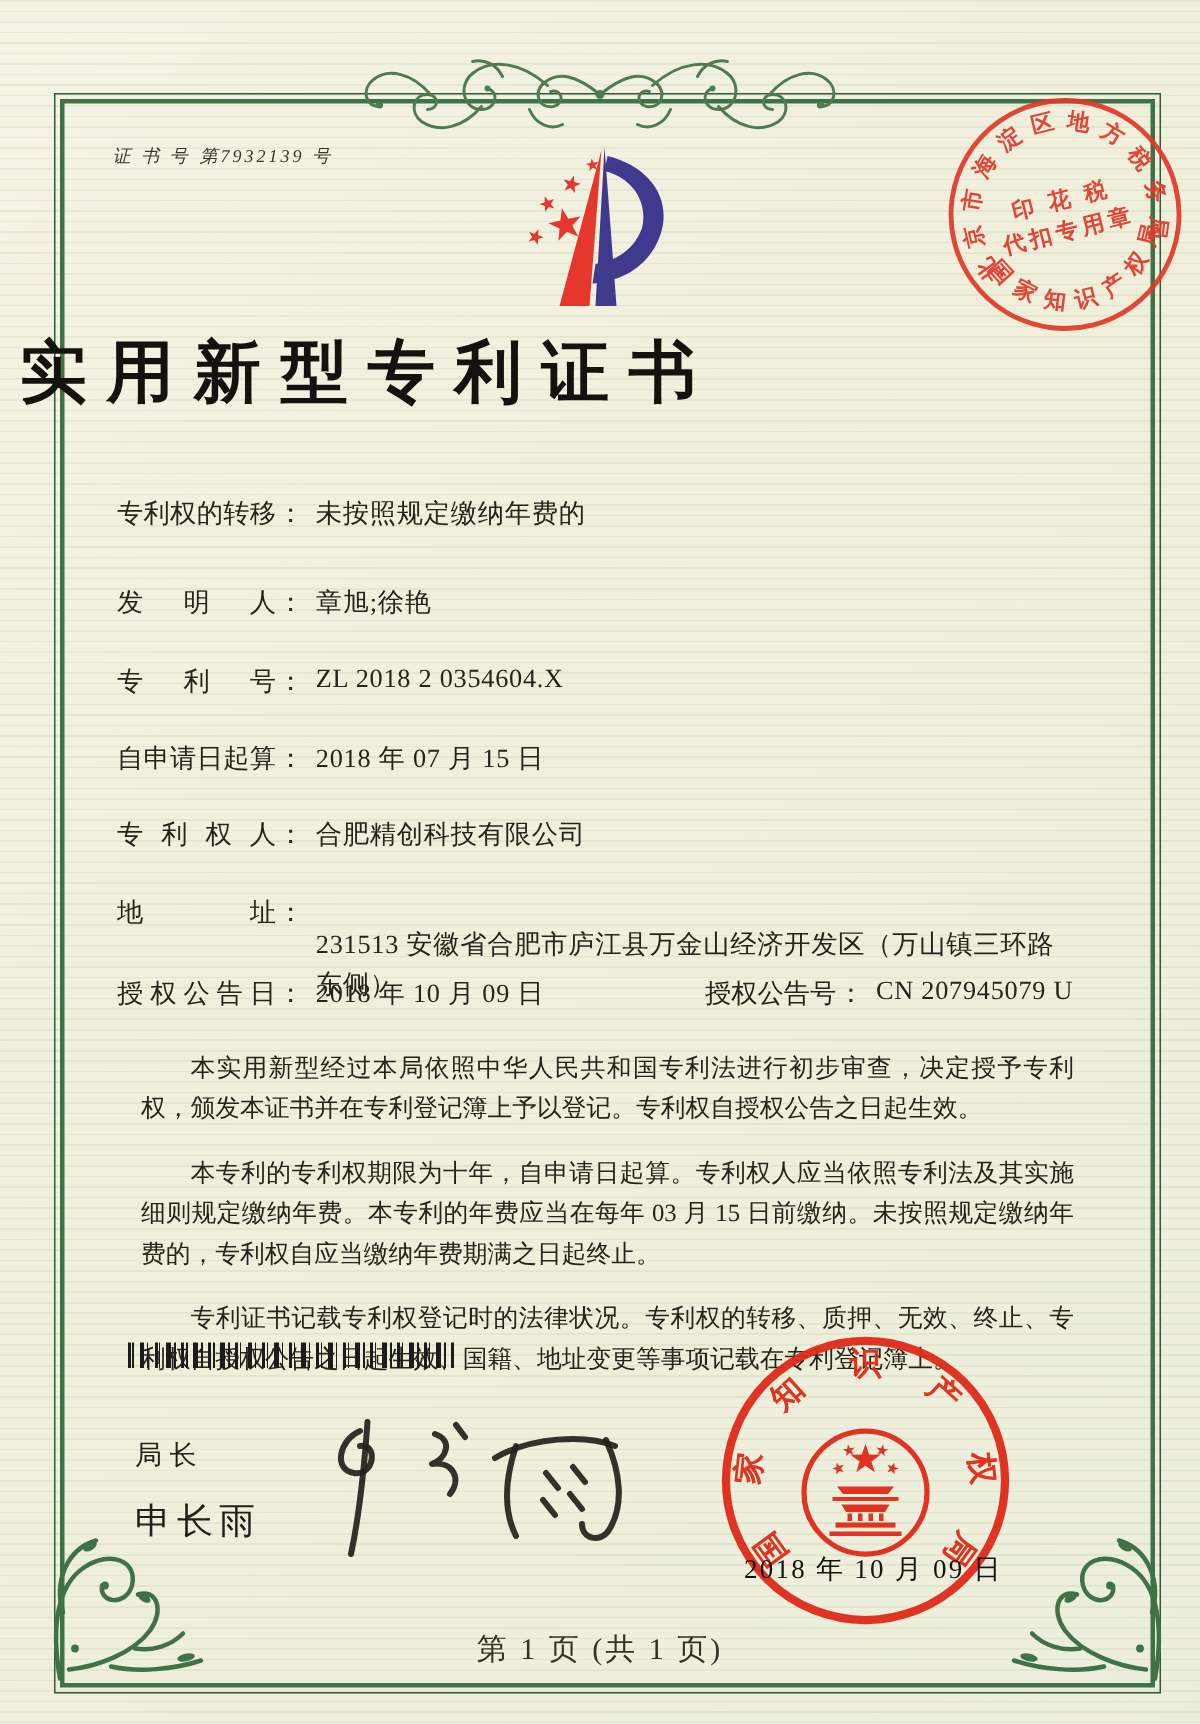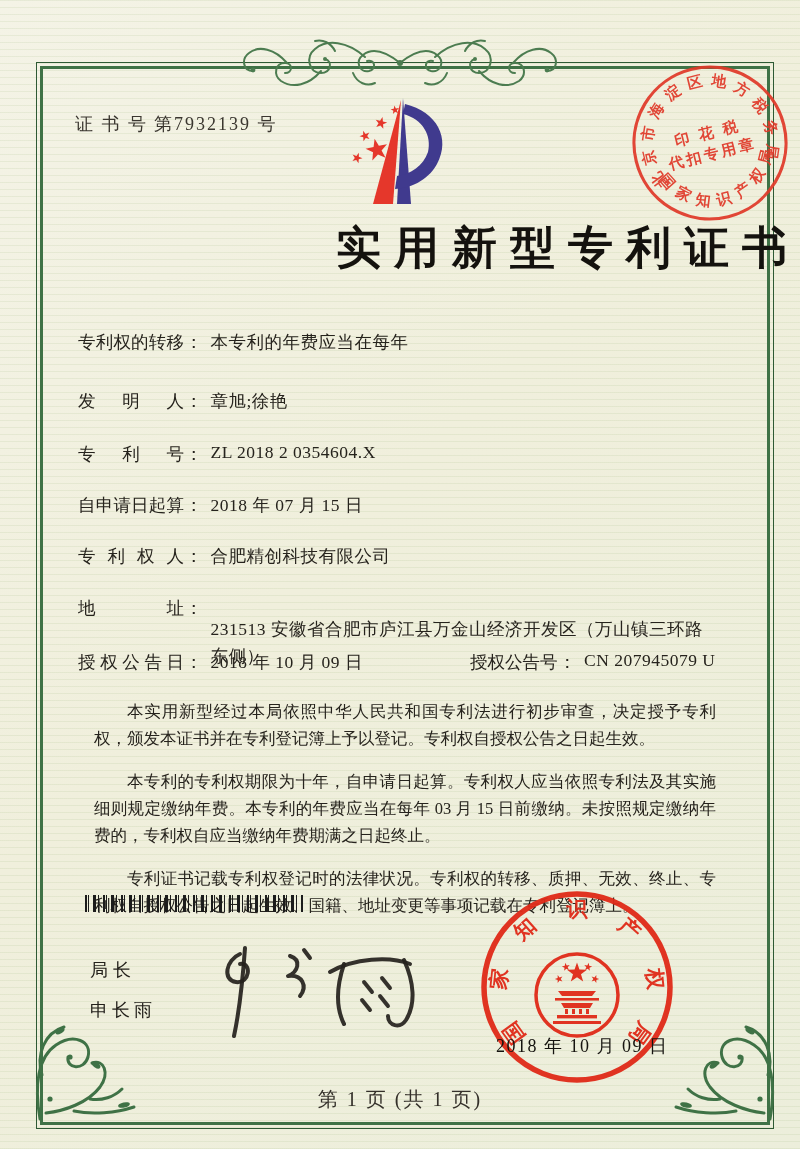--- a/index.html
+++ b/index.html
@@ -21,26 +21,26 @@
   }
   .frame::after{
     content:'';position:absolute;inset:3px;border:3px solid #3f7246;
   }
   
   .orn-top{position:absolute;left:50%;top:33px;transform:translateX(-50%);}
   .orn-bl{position:absolute;left:30px;bottom:24px;}
   .orn-br{position:absolute;right:20px;bottom:24px;transform:scaleX(-1);}
   
   .certno{
-    position:absolute;left:75px;top:112px;font-size:18px;letter-spacing:2px;color:#3a362f;
+    position:absolute;left:75px;top:96px;font-size:12px;letter-spacing:2px;color:#3a362f;font-style:italic;
   }
   .certno .num{margin-left:6px;}
   .logo{position:absolute;left:50%;top:92px;transform:translateX(-50%);}
   .title{
-    position:absolute;left:0;right:0;top:218px;margin:0;text-align:right;
+    position:absolute;left:0;right:0;top:218px;margin:0;text-align:left;
     font-size:45px;font-weight:600;letter-spacing:13px;text-indent:13px;color:#14120e;
   }
   
   .frow{position:absolute;left:78px;font-size:17.5px;display:flex;align-items:flex-start;color:#26231d;}
   .flabel{display:inline-block;width:106px;text-align:justify;text-align-last:justify;}
   .fcolon{margin:0 8px 0 1px;}
   .fvalue{letter-spacing:.5px;}
   .fvalue.addr{max-width:505px;line-height:1.55;margin-top:20px;}
   .grant2{position:absolute;left:392px;top:0;display:flex;white-space:nowrap;}
   
@@ -50,21 +50,21 @@
   .barcode{
     position:absolute;left:85px;top:895px;width:218px;height:17px;
     background:repeating-linear-gradient(90deg,
       #1c1c1c 0 2px,rgba(0,0,0,0) 2px 3px,
       #1c1c1c 3px 4px,rgba(0,0,0,0) 4px 8px,
       #1c1c1c 8px 11px,rgba(0,0,0,0) 11px 13px,
       #1c1c1c 13px 14px,rgba(0,0,0,0) 14px 18px);
   }
   
   .sig-title{position:absolute;left:90px;top:958px;font-size:18px;letter-spacing:5px;text-align:right;}
-  .sig-name{position:absolute;left:90px;top:998px;font-size:18px;letter-spacing:4px;font-family:Liberation Serif, serif;}
+  .sig-name{position:absolute;left:90px;top:998px;font-size:24px;letter-spacing:4px;font-family:Liberation Serif, serif;}
   .signature{position:absolute;left:212px;top:942px;}
   .signature path{fill:none;stroke:#24211c;stroke-width:4;stroke-linecap:round;stroke-linejoin:round;opacity:.92;}
   
   .seal-top{position:absolute;left:625px;top:58px;transform:rotate(-14deg);opacity:.93;}
   .seal-top text{fill:#e03a2a;font-weight:bold;}
   .seal-bottom{position:absolute;left:477px;top:887px;opacity:.95;}
   .seal-bottom text{fill:#e02a18;font-weight:bold;}
   .sealch{text-anchor:middle;dominant-baseline:middle;}
   .seal-top .sealch{font-size:15px;}
   .seal-bottom .sealch{font-size:21px;}
@@ -176,21 +176,21 @@
       <text class="sealch" transform="translate(105.8,140.2) rotate(-20.7)">产</text>
       <text class="sealch" transform="translate(124.0,129.3) rotate(-41.3)">权</text>
       <text class="sealch" transform="translate(137.1,112.7) rotate(-62.0)">局</text>
     </svg>
 
   <h1 class="title">实用新型专利证书</h1>
 
   <div class="frow" style="top:330px">
     <span class="flabel">专利权的转移</span>
       <span class="fcolon">：</span>
-      <span class="fvalue">本专利的年费应当在每年</span>
+      <span class="fvalue">未按照规定缴纳年费的</span>
   </div>
   <div class="frow" style="top:389px">
     <span class="flabel">发明人</span>
       <span class="fcolon">：</span>
       <span class="fvalue">章旭;徐艳</span>
   </div>
   <div class="frow" style="top:442px">
     <span class="flabel">专利号</span>
       <span class="fcolon">：</span>
       <span class="fvalue">ZL 2018 2 0354604.X</span>

